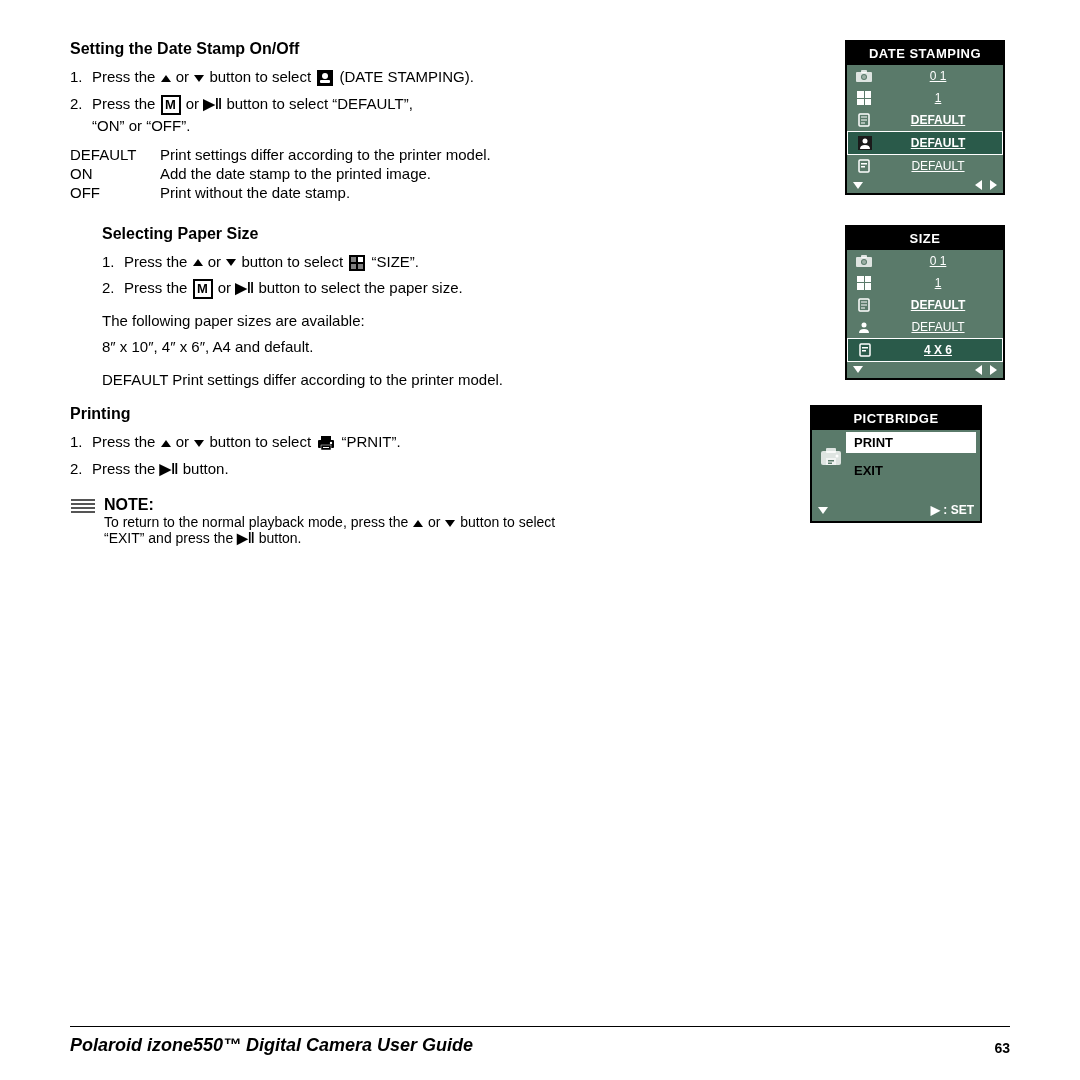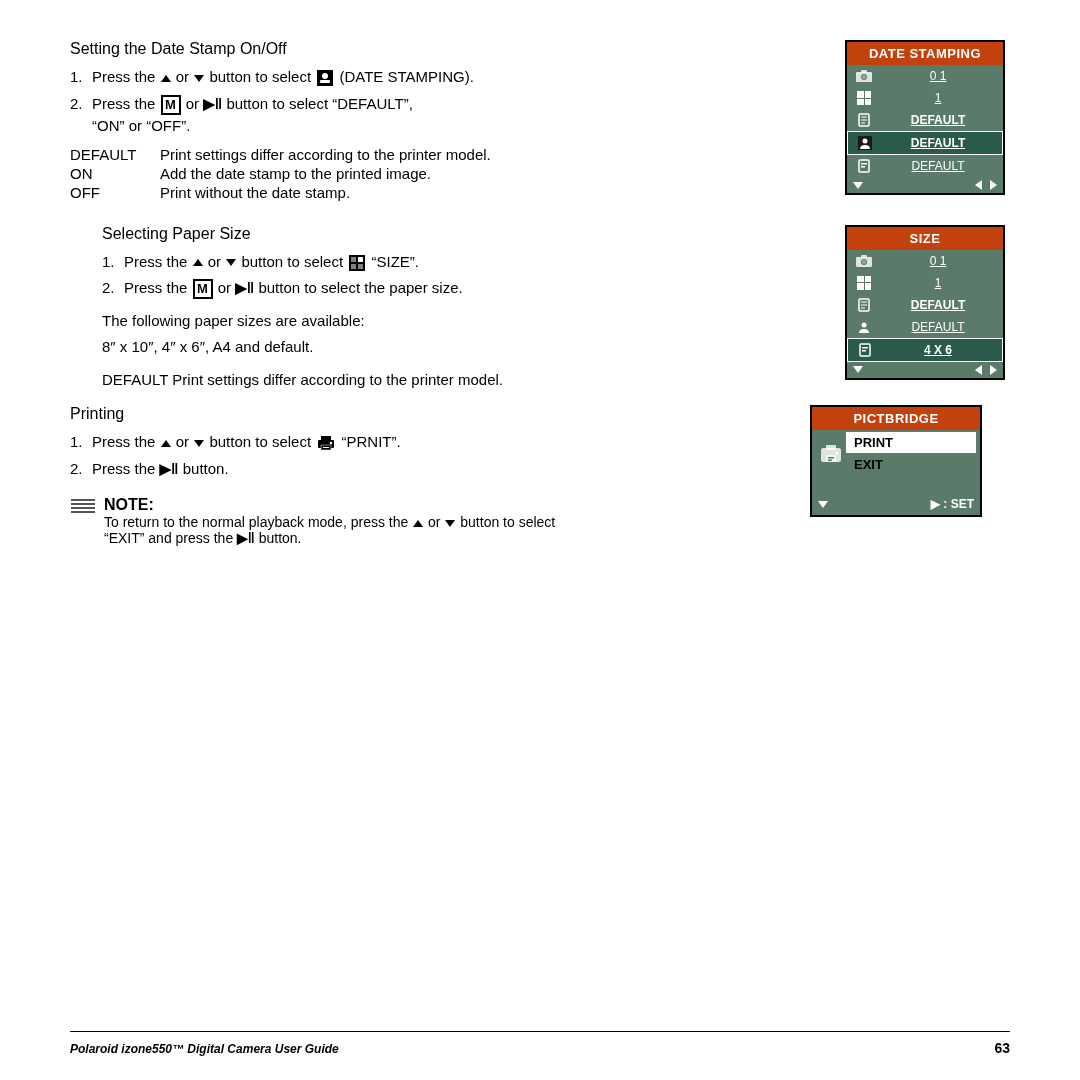--- a/index.html
+++ b/index.html
@@ -15,21 +15,21 @@
     }
     .page {
       width: 1080px;
       height: 1080px;
       padding: 40px 70px 30px 70px;
       position: relative;
     }
 
     
     .section-title {
-      font-weight: normal;
+      font-weight: bold;
       font-size: 16px;
       margin-bottom: 8px;
     }
 
     
     .body-text {
       font-size: 15px;
       line-height: 1.5;
       margin-bottom: 4px;
     }
@@ -91,21 +91,21 @@
     .def-term { font-weight: normal; }
     .def-desc { }
 
     .menu-panel {
       width: 160px;
       border: 2px solid #000;
       font-size: 13px;
       background: #5a7a6a;
     }
     .menu-panel .panel-title {
-      background: #c2410c;
+      background: #000000;
       color: #ffffff;
       font-weight: bold;
       font-size: 13px;
       text-align: center;
       padding: 4px 6px;
       letter-spacing: 0.5px;
     }
     .menu-panel .panel-row {
       display: flex;
       align-items: center;
@@ -186,21 +186,21 @@
       bottom: 24px;
       left: 70px;
       right: 70px;
       border-top: 1px solid #000;
       padding-top: 8px;
       display: flex;
       justify-content: space-between;
       align-items: flex-end;
     }
     .footer-left {
-      font-size: 12px;
+      font-size: 18px;
     }
     .footer-right {
       font-size: 14px;
       font-weight: bold;
     }
 
     
     .note-block {
       display: flex;
       align-items: flex-start;
@@ -240,21 +240,21 @@
     .pictbridge-icon-cell {
       width: 30px;
       display: flex;
       align-items: center;
       justify-content: center;
     }
     .pictbridge-menu-col {
       flex: 1;
       display: flex;
       flex-direction: column;
-      gap: 1px;
+      gap: 7px;
     }
     .pictbridge-menu-item {
       padding: 3px 8px;
       font-size: 13px;
       color: #000000;
       font-weight: bold;
     }
     .pictbridge-menu-item.selected {
       background: #fff;
       color: #000;

